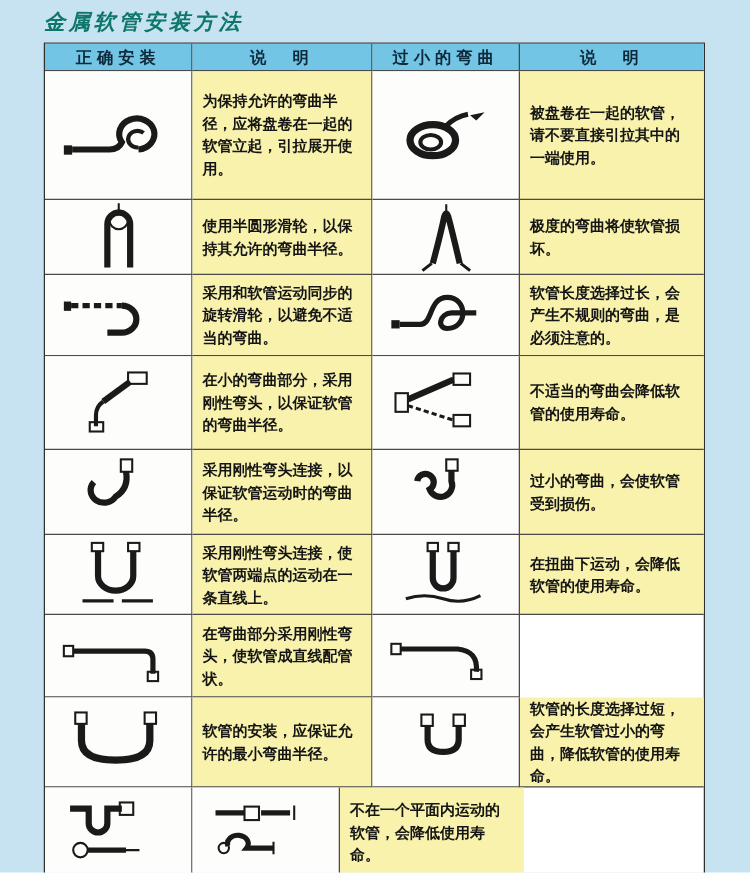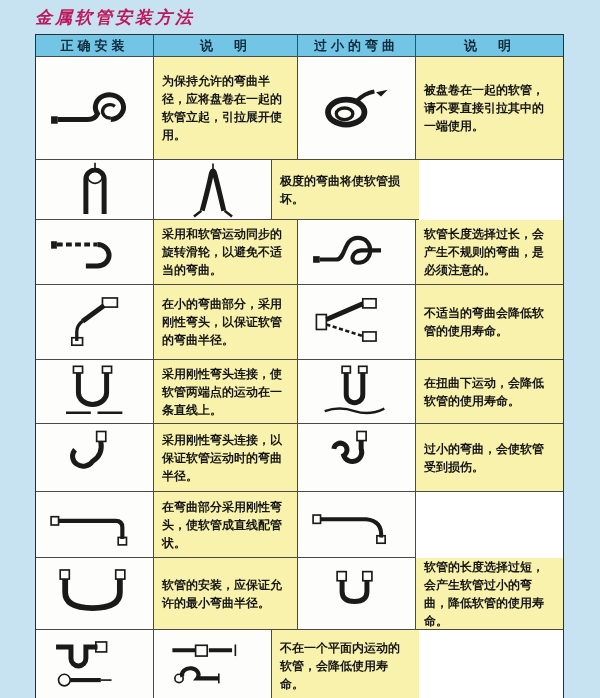--- a/index.html
+++ b/index.html
@@ -7,21 +7,21 @@
     width:600px;height:698px;
     background:#c7e3f1;
     font-family:"Liberation Sans", sans-serif;
     color:#1a1a1a;
   }
   .page{padding:4px 0 0 35px;}
   .title{
     font-family:"DejaVu Serif", serif;
     font-style:italic;font-weight:bold;
     font-size:17px;letter-spacing:3px;
-    margin:2px 0 5px 0;color:#be185d;
+    margin:2px 0 5px 0;color:#0f766e;
   }
   .table{
     width:527px;
     border:1px solid #2f2f2f;
     background:#ffffff;
   }
   .row{display:flex;}
   .cell{
     box-sizing:border-box;
     border-right:1px solid #4a4a4a;
@@ -95,20 +95,21 @@
     <div class="row" style="height:60px">
       <div class="cell img c1">
           <div class="ill">
             <svg viewBox="0 0 110 70" xmlns="http://www.w3.org/2000/svg">
               <path d="M55 2 V9" fill="none" stroke="#1a1a1a" stroke-width="2"></path>
               <circle cx="55" cy="18" r="9" fill="none" stroke="#1a1a1a" stroke-width="2"></circle>
               <path d="M44 64 V22 A11 11 0 0 1 66 22 V64" fill="none" stroke="#1a1a1a" stroke-width="6"></path>
             </svg>
           </div>
         </div>
+      <div class="cell desc c2">使用半圆形滑轮，以保持其允许的弯曲半径。</div>
       <div class="cell img c3">
           <div class="ill">
             <svg viewBox="0 0 110 70" xmlns="http://www.w3.org/2000/svg">
               <path d="M55 3 V11" fill="none" stroke="#1a1a1a" stroke-width="2"></path>
               <path d="M42 60 Q50 30 53 15 Q55 9 57 15 Q61 30 68 60" fill="none" stroke="#1a1a1a" stroke-width="6"></path>
               <path d="M41 60 l-9 7 M69 60 l9 7" fill="none" stroke="#1a1a1a" stroke-width="3"></path>
             </svg>
           </div>
         </div>
       <div class="cell desc c4">极度的弯曲将使软管损坏。</div>
@@ -155,20 +156,41 @@
               <path d="M18 32 L62 13" fill="none" stroke="#1a1a1a" stroke-width="6"></path>
               <path d="M18 38 L62 52" fill="none" stroke="#1a1a1a" stroke-width="3" stroke-dasharray="5 3"></path>
               <rect x="62" y="7" width="16" height="11" fill="none" stroke="#1a1a1a" stroke-width="2"></rect>
               <rect x="62" y="47" width="16" height="11" fill="none" stroke="#1a1a1a" stroke-width="2"></rect>
             </svg>
           </div>
         </div>
       <div class="cell desc c4">不适当的弯曲会降低软管的使用寿命。</div>
     </div>
 
+    <div class="row" style="height:68px">
+      <div class="cell img c1">
+          <div class="ill">
+            <svg viewBox="0 0 110 70" xmlns="http://www.w3.org/2000/svg">
+              <rect x="57" y="3" width="11" height="12" fill="none" stroke="#1a1a1a" stroke-width="2"></rect>
+              <path d="M62 15 Q65 31 52 39 A13 12 0 1 1 31 25" fill="none" stroke="#1a1a1a" stroke-width="6"></path>
+            </svg>
+          </div>
+        </div>
+      <div class="cell desc c2">采用刚性弯头连接，以保证软管运动时的弯曲半径。</div>
+      <div class="cell img c3">
+          <div class="ill">
+            <svg viewBox="0 0 110 70" xmlns="http://www.w3.org/2000/svg">
+              <rect x="55" y="3" width="11" height="11" fill="none" stroke="#1a1a1a" stroke-width="2"></rect>
+              <path d="M60 14 V24 A11 11 0 1 1 39 32 A8 8 0 1 0 27 24" fill="none" stroke="#1a1a1a" stroke-width="6"></path>
+            </svg>
+          </div>
+        </div>
+      <div class="cell desc c4">过小的弯曲，会使软管受到损伤。</div>
+    </div>
+
     <div class="row" style="height:64px">
       <div class="cell img c1">
           <div class="ill">
             <svg viewBox="0 0 110 70" xmlns="http://www.w3.org/2000/svg">
               <rect x="29" y="4" width="11" height="8" fill="none" stroke="#1a1a1a" stroke-width="2"></rect>
               <rect x="64" y="4" width="11" height="8" fill="none" stroke="#1a1a1a" stroke-width="2"></rect>
               <path d="M35 12 V36 A17 14 0 0 0 69 36 V12" fill="none" stroke="#1a1a1a" stroke-width="6"></path>
               <path d="M20 60 H50 M58 60 H88" fill="none" stroke="#1a1a1a" stroke-width="3"></path>
             </svg>
           </div>
@@ -178,41 +200,20 @@
           <div class="ill">
             <svg viewBox="0 0 110 70" xmlns="http://www.w3.org/2000/svg">
               <rect x="37" y="4" width="10" height="8" fill="none" stroke="#1a1a1a" stroke-width="2"></rect>
               <rect x="57" y="4" width="10" height="8" fill="none" stroke="#1a1a1a" stroke-width="2"></rect>
               <path d="M42 12 V38 A10 10 0 0 0 62 38 V12" fill="none" stroke="#1a1a1a" stroke-width="6"></path>
               <path d="M16 58 Q34 52 52 58 T88 55" fill="none" stroke="#1a1a1a" stroke-width="3"></path>
             </svg>
           </div>
         </div>
       <div class="cell desc c4">在扭曲下运动，会降低软管的使用寿命。</div>
-    </div>
-
-    <div class="row" style="height:68px">
-      <div class="cell img c1">
-          <div class="ill">
-            <svg viewBox="0 0 110 70" xmlns="http://www.w3.org/2000/svg">
-              <rect x="57" y="3" width="11" height="12" fill="none" stroke="#1a1a1a" stroke-width="2"></rect>
-              <path d="M62 15 Q65 31 52 39 A13 12 0 1 1 31 25" fill="none" stroke="#1a1a1a" stroke-width="6"></path>
-            </svg>
-          </div>
-        </div>
-      <div class="cell desc c2">采用刚性弯头连接，以保证软管运动时的弯曲半径。</div>
-      <div class="cell img c3">
-          <div class="ill">
-            <svg viewBox="0 0 110 70" xmlns="http://www.w3.org/2000/svg">
-              <rect x="55" y="3" width="11" height="11" fill="none" stroke="#1a1a1a" stroke-width="2"></rect>
-              <path d="M60 14 V24 A11 11 0 1 1 39 32 A8 8 0 1 0 27 24" fill="none" stroke="#1a1a1a" stroke-width="6"></path>
-            </svg>
-          </div>
-        </div>
-      <div class="cell desc c4">过小的弯曲，会使软管受到损伤。</div>
     </div>
 
     <div class="row" style="height:66px">
       <div class="cell img c1">
           <div class="ill">
             <svg viewBox="0 0 110 70" xmlns="http://www.w3.org/2000/svg">
               <rect x="2" y="25" width="9" height="10" fill="none" stroke="#1a1a1a" stroke-width="2"></rect>
               <path d="M11 30 H80 Q88 30 88 38 V52" fill="none" stroke="#1a1a1a" stroke-width="5"></path>
               <rect x="83" y="50" width="10" height="9" fill="none" stroke="#1a1a1a" stroke-width="2"></rect>
             </svg>

